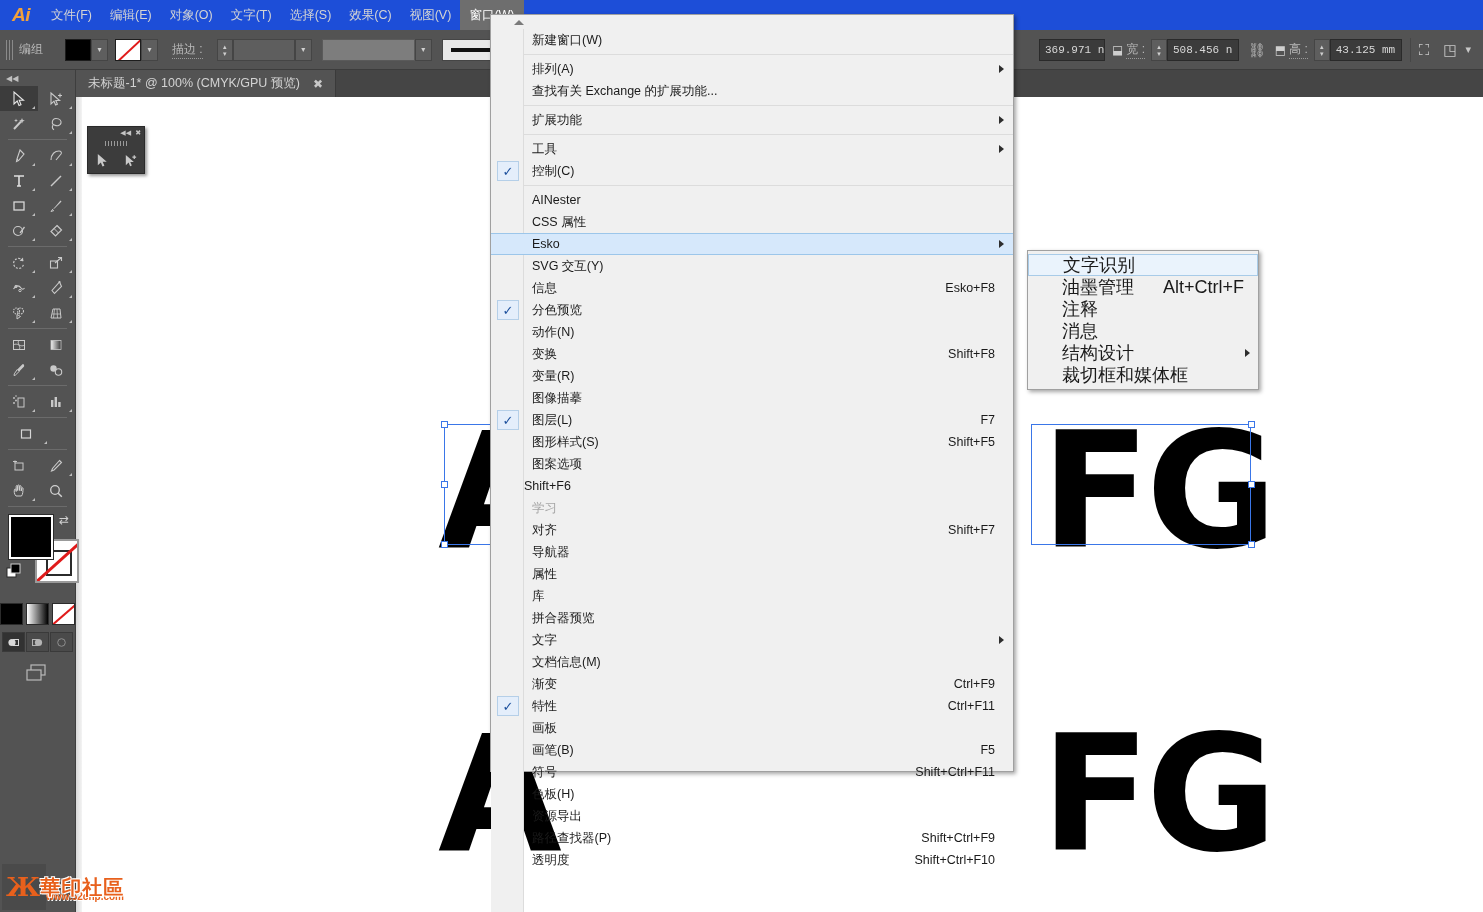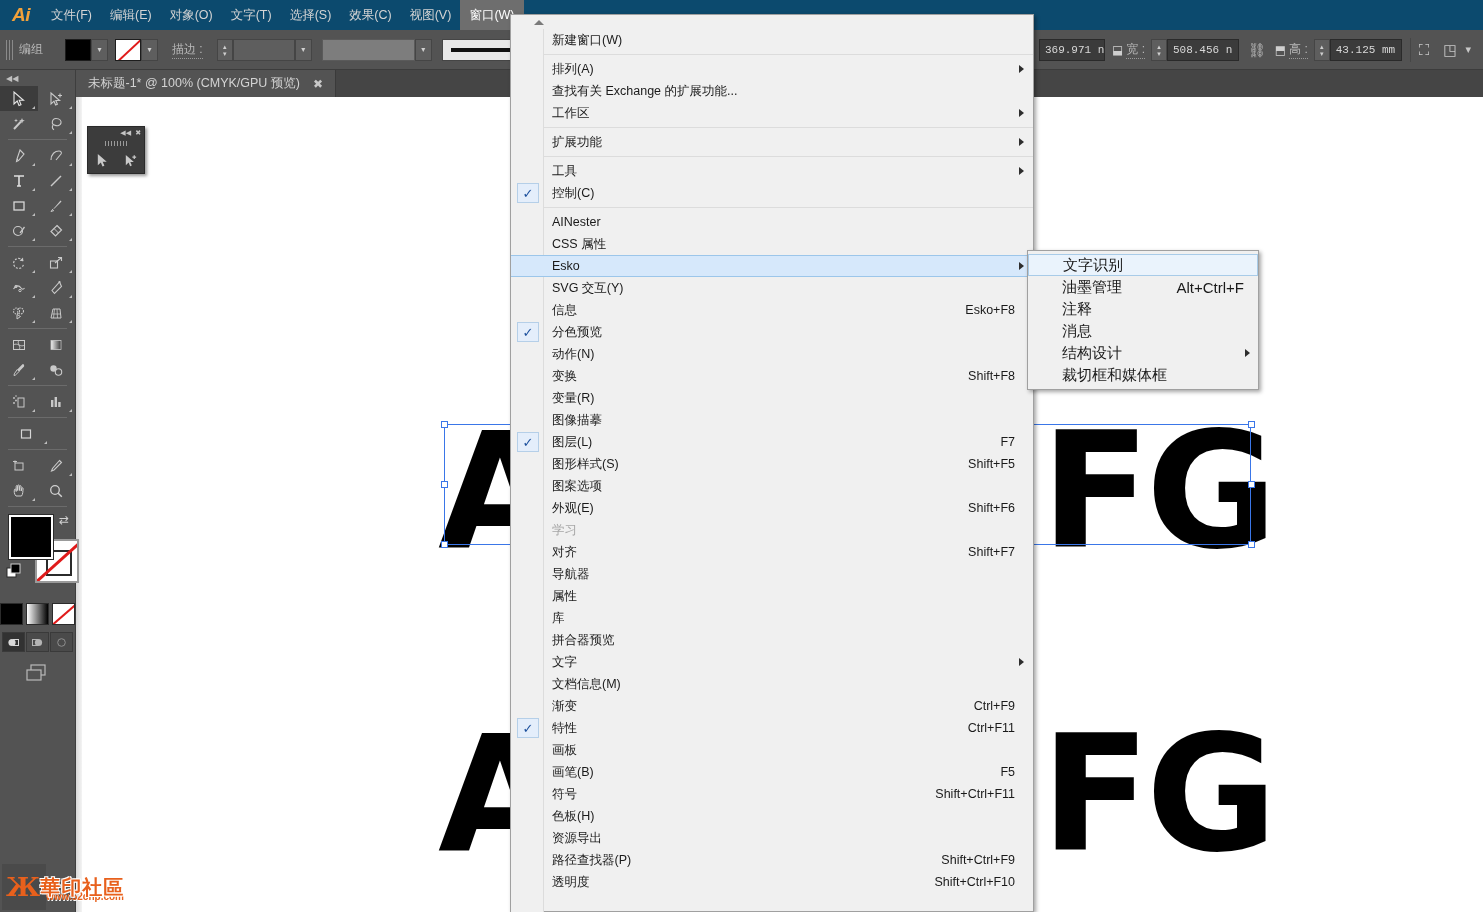--- a/index.html
+++ b/index.html
@@ -7,21 +7,21 @@
     width: 1483px; height: 912px;
     background: #535353;
     font-family: "Liberation Sans", "DejaVu Sans", sans-serif;
     overflow: hidden;
   }
   #app { position: relative; width: 1483px; height: 912px; }
 
   
   .menubar {
     position: absolute; left: 0; top: 0; width: 1483px; height: 30px;
-    background: #0c4a6e; display: flex; align-items: center;
+    background: #1d4ed8; display: flex; align-items: center;
   }
   .ai-logo {
     width: 42px; height: 30px; display: flex; align-items: center;
     justify-content: center; color: #f2a13a; font-size: 19px;
     font-weight: bold; font-style: italic; letter-spacing: -0.5px;
   }
   .menu-item {
     padding: 0 9px; height: 30px; line-height: 30px; color: #d4d4d4;
     font-size: 12.5px; white-space: nowrap; cursor: default;
   }
@@ -161,21 +161,21 @@
   .sel-box {
     position: absolute; border: 1px solid #3a76e8; pointer-events: none;
   }
   .handle {
     position: absolute; width: 7px; height: 7px; background: #fff;
     border: 1px solid #3a76e8;
   }
 
   
   .dropdown {
-    position: absolute; left: 510px; top: 14px; width: 524px; height: 898px;
+    position: absolute; left: 490px; top: 14px; width: 524px; height: 758px;
     background: #f0f0f0; border: 1px solid #a0a0a0;
     box-shadow: 2px 2px 4px rgba(0,0,0,0.35);
     font-size: 12.5px; color: #1a1a1a;
   }
   .dd-scroll-up {
     position:absolute; left: 10px; top: 1px; width: 36px; height: 13px;
     display:flex; align-items:center; justify-content:center;
     background:#f0f0f0;
   }
   .dd-scroll-up .tri {
@@ -206,21 +206,21 @@
     display:flex; align-items:center; justify-content:center;
     color:#1b4f9c; font-size:13px; line-height:1;
   }
   .dd-sep { height: 1px; background: #dcdcdc; margin: 3px 0 3px 33px; }
 
   
   .submenu {
     position: absolute; left: 1027px; top: 250px; width: 232px;
     background: #f0f0f0; border: 1px solid #a0a0a0;
     box-shadow: 2px 2px 4px rgba(0,0,0,0.35); padding: 3px 0;
-    font-size: 15px; color: #1a1a1a;
+    font-size: 18px; color: #1a1a1a;
   }
   .sm-item {
     position: relative; height: 22px; display: flex; align-items: center;
     padding-left: 34px; white-space: nowrap;
   }
   .sm-item.hl { background:#eaf3fc; border:1px solid #a8cbe8; }
   .sm-accel { margin-left: auto; padding-right: 14px; }
   .sm-arrow {
     position:absolute; right: 8px; top:50%; transform:translateY(-50%);
     width:0;height:0;border-top:4px solid transparent;border-bottom:4px solid transparent;
@@ -672,24 +672,20 @@
           <span class="dd-label">新建窗口(W)</span>
         </div>
         <div class="dd-sep"></div>
         <div class="dd-item">
           <span class="dd-label">排列(A)</span>
           <span class="dd-arrow"></span>
         </div>
         <div class="dd-item">
           <span class="dd-label">查找有关 Exchange 的扩展功能...</span>
         </div>
-        <div class="dd-item">
-          <span class="dd-label">工作区</span>
-          <span class="dd-arrow"></span>
-        </div>
         <div class="dd-sep"></div>
         <div class="dd-item">
           <span class="dd-label">扩展功能</span>
           <span class="dd-arrow"></span>
         </div>
         <div class="dd-sep"></div>
         <div class="dd-item">
           <span class="dd-label">工具</span>
           <span class="dd-arrow"></span>
         </div>
@@ -738,21 +734,20 @@
           <span class="dd-accel">F7</span>
         </div>
         <div class="dd-item">
           <span class="dd-label">图形样式(S)</span>
           <span class="dd-accel">Shift+F5</span>
         </div>
         <div class="dd-item">
           <span class="dd-label">图案选项</span>
         </div>
         <div class="dd-item">
-          <span class="dd-label">外观(E)</span>
           <span class="dd-accel">Shift+F6</span>
         </div>
         <div class="dd-item disabled">
           <span class="dd-label">学习</span>
         </div>
         <div class="dd-item">
           <span class="dd-label">对齐</span>
           <span class="dd-accel">Shift+F7</span>
         </div>
         <div class="dd-item">

